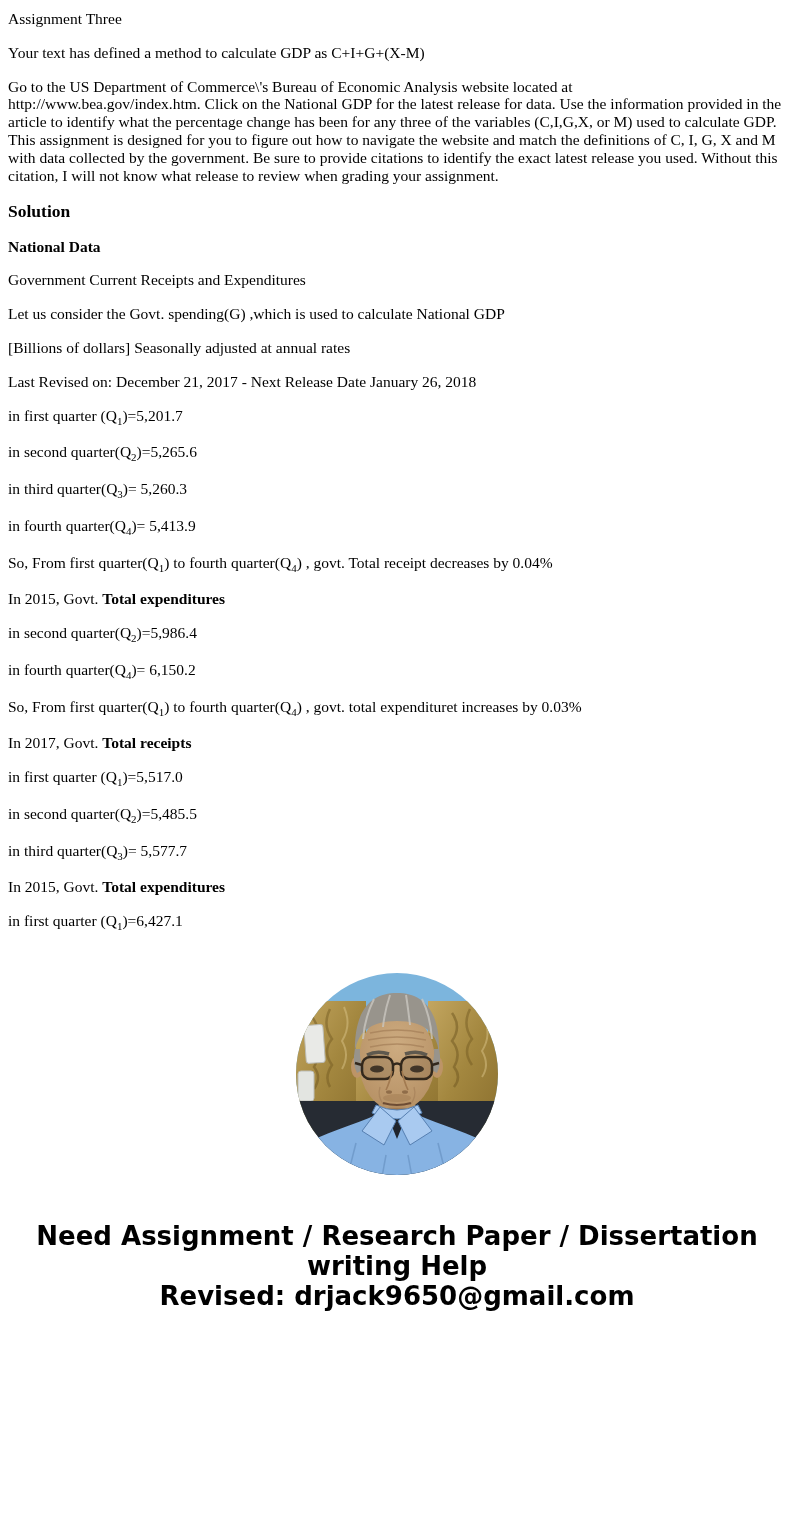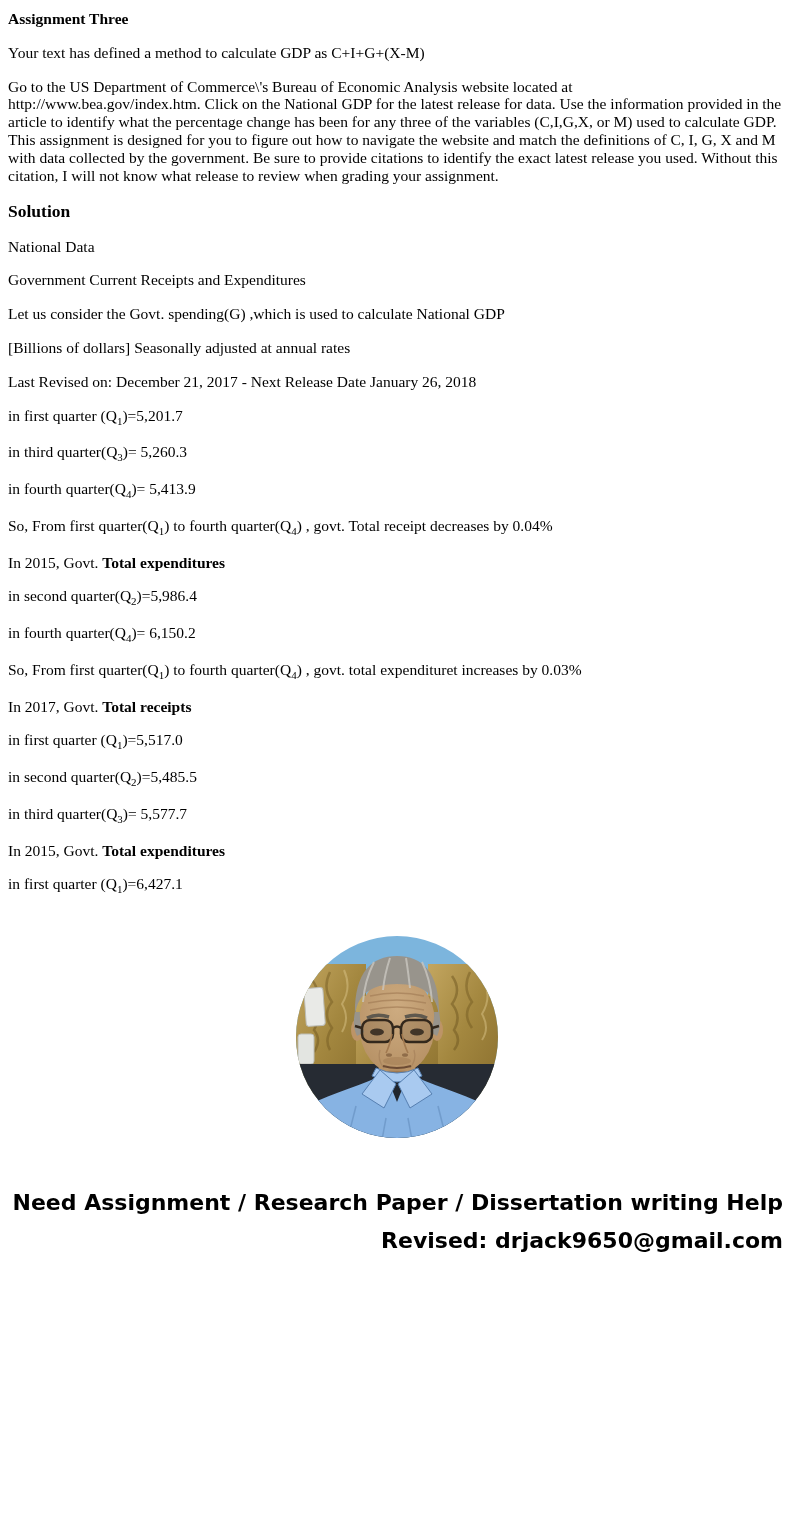--- a/index.html
+++ b/index.html
@@ -7,45 +7,45 @@
   .doc {
     box-sizing: border-box;
     width: 794px;
     padding: 10px 8px 26px 8px;
     font-family: "Liberation Serif", "DejaVu Serif", serif;
     font-size: 15.5px;
     line-height: 1.15;
     color: #000000;
   }
   .doc p { margin: 16px 0; }
-  .doc p.first { margin-top: 0; font-weight: bold; }
+  .doc p.first { margin-top: 0; }
   .instructions { white-space: pre-line; }
   h2.solution-heading {
     font-family: "Liberation Serif", "DejaVu Serif", serif;
     font-size: 17.5px;
     font-weight: 700;
     margin: 12px 0 17px 0;
   }
-  .subheading { font-weight: 400; }
+  .subheading { font-weight: 700; }
   .section-head b { font-weight: 700; }
   sub { font-size: 11px; }
   .avatar-wrap {
     width: 202px;
     height: 202px;
     margin: 40px auto 0 auto;
   }
   .avatar-wrap svg { display: block; }
   .footer-banner {
     margin: 46px auto 0 auto;
     max-width: 772px;
-    text-align: right;
+    text-align: center;
     font-family: "DejaVu Sans", "Liberation Sans", sans-serif;
     font-weight: 700;
-    font-size: 22px;
-    line-height: 38px;
+    font-size: 26px;
+    line-height: 30px;
     color: #000000;
   }
 </style>
 </head>
 <body>
 
 <div class="doc">
 
   <p class="first">Assignment Three</p>
 
@@ -61,20 +61,21 @@
   <p>Government Current Receipts and Expenditures</p>
 
   <p>Let us consider the Govt. spending(G) ,which is used to calculate National GDP</p>
 
   <p>[Billions of dollars] Seasonally adjusted at annual rates</p>
 
   <p>Last Revised on: December 21, 2017 - Next Release Date January 26, 2018</p>
 
   <div id="sections">
       <p class="quarter-line">in first quarter (Q<sub>1</sub>)=5,201.7</p>
+      <p class="quarter-line">in second quarter(Q<sub>2</sub>)=5,265.6</p>
       <p class="quarter-line">in third quarter(Q<sub>3</sub>)= 5,260.3</p>
       <p class="quarter-line">in fourth quarter(Q<sub>4</sub>)= 5,413.9</p>
       <p class="summary-line">So, From first quarter(Q<sub>1</sub>) to fourth quarter(Q<sub>4</sub>) , govt. Total receipt decreases by 0.04%</p>
       <p class="section-head"><span>In 2015, Govt. </span><b>Total expenditures</b></p>
       <p class="quarter-line">in second quarter(Q<sub>2</sub>)=5,986.4</p>
       <p class="quarter-line">in fourth quarter(Q<sub>4</sub>)= 6,150.2</p>
       <p class="summary-line">So, From first quarter(Q<sub>1</sub>) to fourth quarter(Q<sub>4</sub>) , govt. total expendituret increases by 0.03%</p>
       <p class="section-head"><span>In 2017, Govt. </span><b>Total receipts</b></p>
       <p class="quarter-line">in first quarter (Q<sub>1</sub>)=5,517.0</p>
       <p class="quarter-line">in second quarter(Q<sub>2</sub>)=5,485.5</p>

